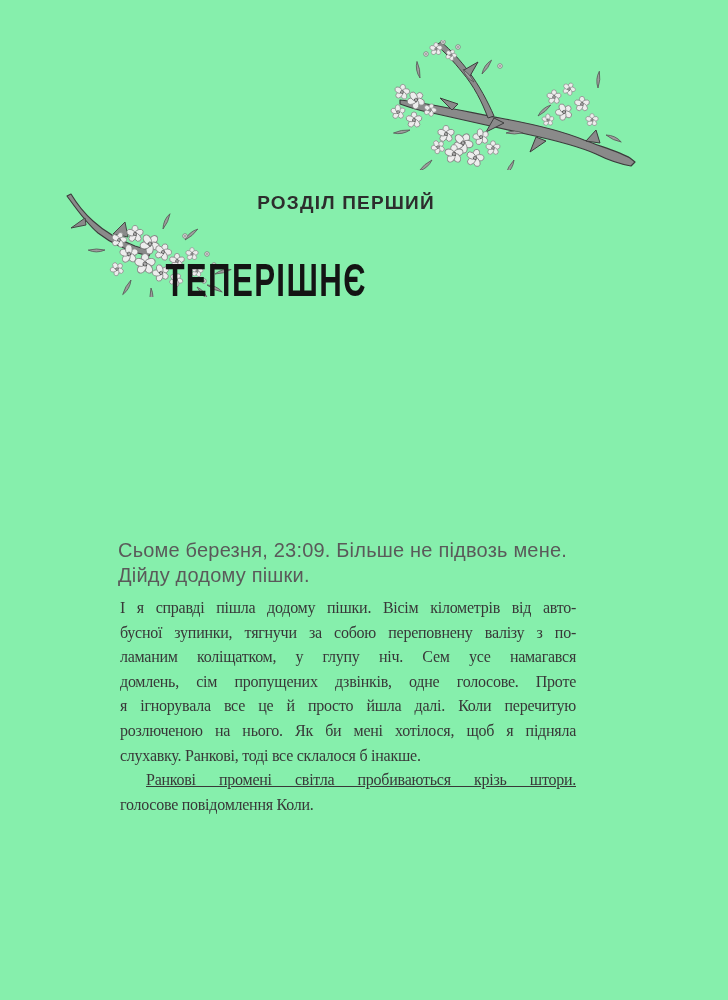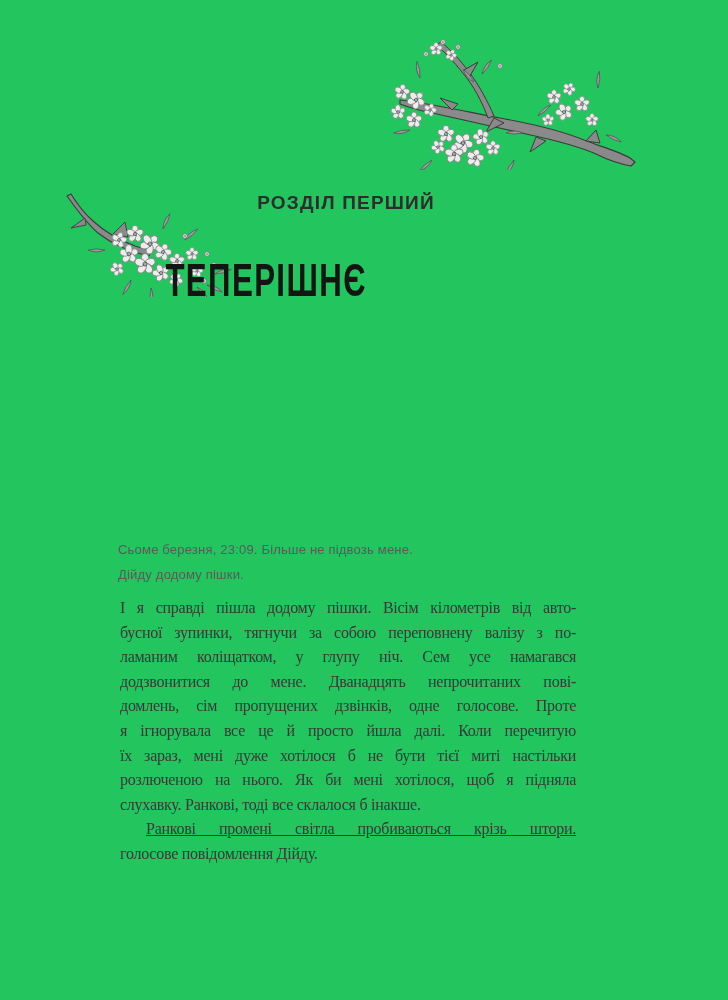--- a/index.html
+++ b/index.html
@@ -1,21 +1,21 @@
 <!DOCTYPE html>
 <html><head>
 <meta charset="utf-8">
 <style>
   html, body { margin: 0; padding: 0; background: #e9e9e9; }
   .page {
     position: relative;
     width: 728px;
     height: 1000px;
     margin: 0 auto;
-    background: #22c55e;
+    background: #86efac;
     overflow: hidden;
     font-family: "Liberation Serif", serif;
   }
   .deco { position: absolute; pointer-events: none; }
   .deco-tr { left: 388px; top: 40px; width: 252px; height: 130px; }
   .deco-l  { left: 57px;  top: 192px; width: 175px; height: 105px; }
 
   .kicker {
     position: absolute;
     left: 118px; top: 192px; width: 456px;
@@ -40,21 +40,21 @@
     line-height: 48px;
     letter-spacing: 2px;
     color: #141414;
     transform: scaleX(0.68);
     transform-origin: 50% 50%;
   }
   .epigraph {
     position: absolute;
     left: 118px; top: 538px; width: 470px;
     font-family: "Liberation Sans", sans-serif;
-    font-size: 13px;
+    font-size: 20px;
     line-height: 24.5px;
     letter-spacing: 0.2px;
     color: #5a5a5a;
   }
   .epigraph .tline { text-align: left; text-align-last: left; }
   .body-text {
     position: absolute;
     left: 120px; top: 596px; width: 456px;
     font-family: "Liberation Serif", serif;
     font-size: 16px;
@@ -183,26 +183,24 @@
   <div class="epigraph">
       <div class="tline">Сьоме березня, 23:09. Більше не підвозь мене.</div>
       <div class="tline">Дійду додому пішки.</div>
     </div>
 
   <div class="body-text">
     <div class="para">
         <div class="tline">І я справді пішла додому пішки. Вісім кілометрів від авто-</div>
         <div class="tline">бусної зупинки, тягнучи за собою переповнену валізу з по-</div>
         <div class="tline">ламаним коліщатком, у глупу ніч. Сем усе намагався</div>
-        <div class="tline">додзвонитися до мене. Дванадцять непрочитаних пові-</div>
         <div class="tline">домлень, сім пропущених дзвінків, одне голосове. Проте</div>
         <div class="tline">я ігнорувала все це й просто йшла далі. Коли перечитую</div>
-        <div class="tline">їх зараз, мені дуже хотілося б не бути тієї миті настільки</div>
         <div class="tline">розлюченою на нього. Як би мені хотілося, щоб я підняла</div>
         <div class="tline">слухавку. Ранкові, тоді все склалося б інакше.</div>
       </div>
     <div class="para indent">
         <div class="tline">Ранкові промені світла пробиваються крізь штори.</div>
-        <div class="tline">голосове повідомлення Дійду.</div>
+        <div class="tline">голосове повідомлення Коли.</div>
       </div>
   </div>
 
 </div>
 
 </body></html>

